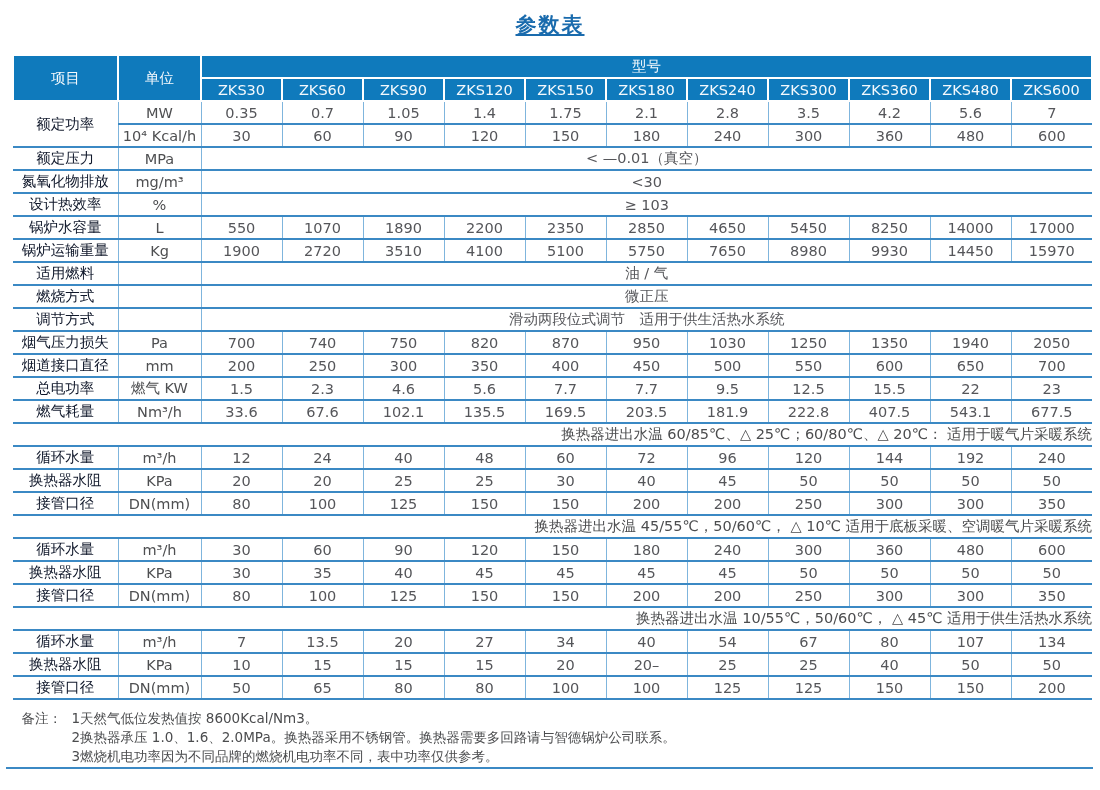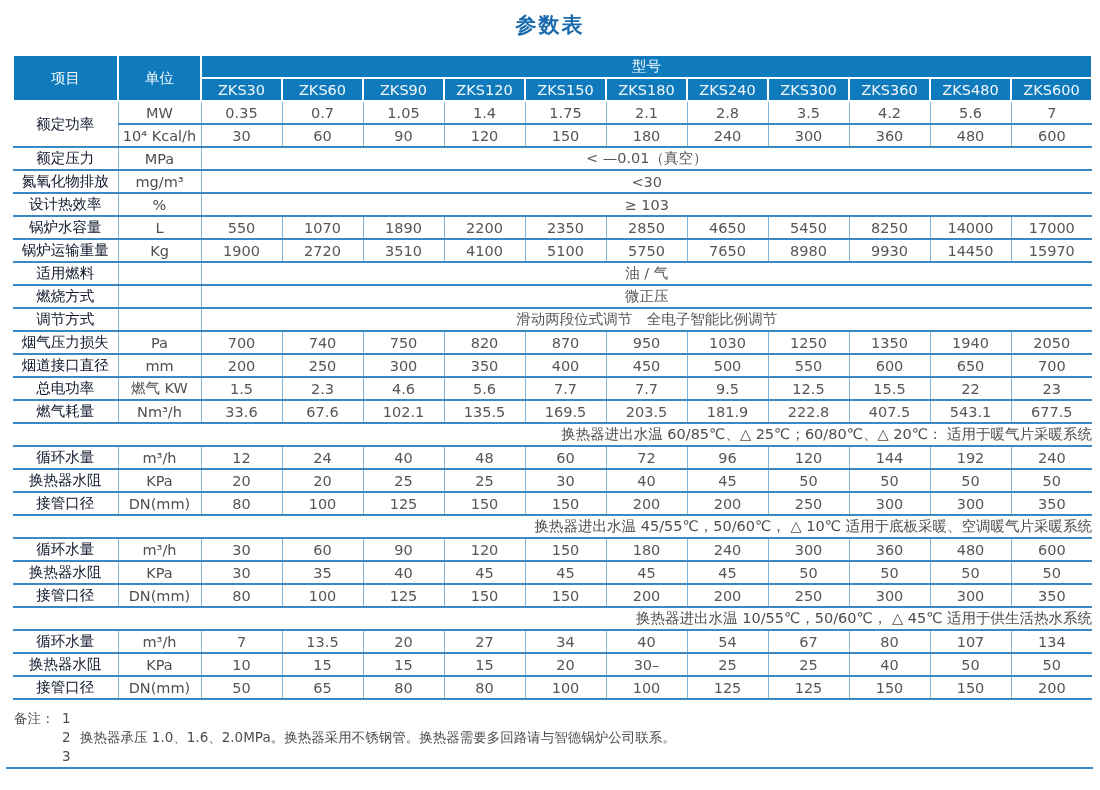--- a/index.html
+++ b/index.html
@@ -3,21 +3,21 @@
 <meta charset="utf-8">
 <style>
   html,body{margin:0;padding:0;}
   body{
     width:1100px;height:790px;position:relative;overflow:hidden;
     background:#ffffff;
     font-family:"DejaVu Sans","Liberation Sans",sans-serif;
   }
   .page-title{
     margin:11px 0 0 0;text-align:center;
-    font-size:21px;font-weight:600;letter-spacing:2px;color:#1a6bad;
+    font-size:21px;font-weight:600;letter-spacing:2px;color:#1a6bad;text-decoration:underline;
   }
   table.params{
     margin:15px 0 6px 12px;border-collapse:collapse;table-layout:fixed;
     width:1079px;
   }
   col.c-item{width:105px}
   col.c-unit{width:83px}
   col.c-model{width:81px}
   th.hd{
     background:#0f7abc;color:#f4f9fd;font-weight:400;font-size:14.5px;
@@ -30,21 +30,21 @@
     white-space:nowrap;overflow:hidden;
   }
   tr > td:first-child{border-left:0}
   tr > td:last-child{border-right:0}
   td.item{color:#0f172a}
   td.val{color:#55565a}
   td.section{
     text-align:right;padding-left:22px;border-left:0;border-right:0;color:#4b4c4e;
   }
   .notes{
-    display:flex;margin:9px 0 0 14px;font-size:13.5px;color:#4b4c4e;line-height:19px;
+    display:flex;margin:9px 0 0 14px;font-size:13.5px;color:#4b4c4e;line-height:19px;text-align:right;
   }
   .notes-label{flex:0 0 48px;}
   .note-line{display:flex;}
   .note-num{flex:0 0 18px;}
   .bottom-rule{
     position:absolute;left:6px;top:767px;width:1087px;height:2px;background:#3b89c4;
   }
 </style>
 </head>
 <body>
@@ -168,21 +168,21 @@
         <td class="val merged" colspan="11">油 / 气</td>
       </tr>
       <tr>
         <td class="item">燃烧方式</td>
         <td class="unit"></td>
         <td class="val merged" colspan="11">微正压</td>
       </tr>
       <tr>
         <td class="item">调节方式</td>
         <td class="unit"></td>
-        <td class="val merged" colspan="11">滑动两段位式调节　全电子智能比例调节</td>
+        <td class="val merged" colspan="11">滑动两段位式调节　适用于供生活热水系统</td>
       </tr>
       <tr>
         <td class="item">烟气压力损失</td>
         <td class="unit">Pa</td>
         <td class="val">700</td>
         <td class="val">740</td>
         <td class="val">750</td>
         <td class="val">820</td>
         <td class="val">870</td>
         <td class="val">950</td>
@@ -352,21 +352,21 @@
         <td class="val">134</td>
       </tr>
       <tr>
         <td class="item">换热器水阻</td>
         <td class="unit">KPa</td>
         <td class="val">10</td>
         <td class="val">15</td>
         <td class="val">15</td>
         <td class="val">15</td>
         <td class="val">20</td>
-        <td class="val">30–</td>
+        <td class="val">20–</td>
         <td class="val">25</td>
         <td class="val">25</td>
         <td class="val">40</td>
         <td class="val">50</td>
         <td class="val">50</td>
       </tr>
       <tr>
         <td class="item">接管口径</td>
         <td class="unit">DN(mm)</td>
         <td class="val">50</td>
@@ -382,24 +382,26 @@
         <td class="val">200</td>
       </tr>
     </tbody>
 </table>
 
 <div class="notes">
   <span class="notes-label">备注：</span>
   <div class="notes-items">
       <div class="note-line">
         <span class="note-num">1</span>
+        <span class="note-text">天然气低位发热值按 8600Kcal/Nm3。</span>
       </div>
       <div class="note-line">
         <span class="note-num">2</span>
         <span class="note-text">换热器承压 1.0、1.6、2.0MPa。换热器采用不锈钢管。换热器需要多回路请与智德锅炉公司联系。</span>
       </div>
       <div class="note-line">
         <span class="note-num">3</span>
+        <span class="note-text">燃烧机电功率因为不同品牌的燃烧机电功率不同，表中功率仅供参考。</span>
       </div>
     </div>
 </div>
 
 <div class="bottom-rule"></div>
 
 </body></html>

